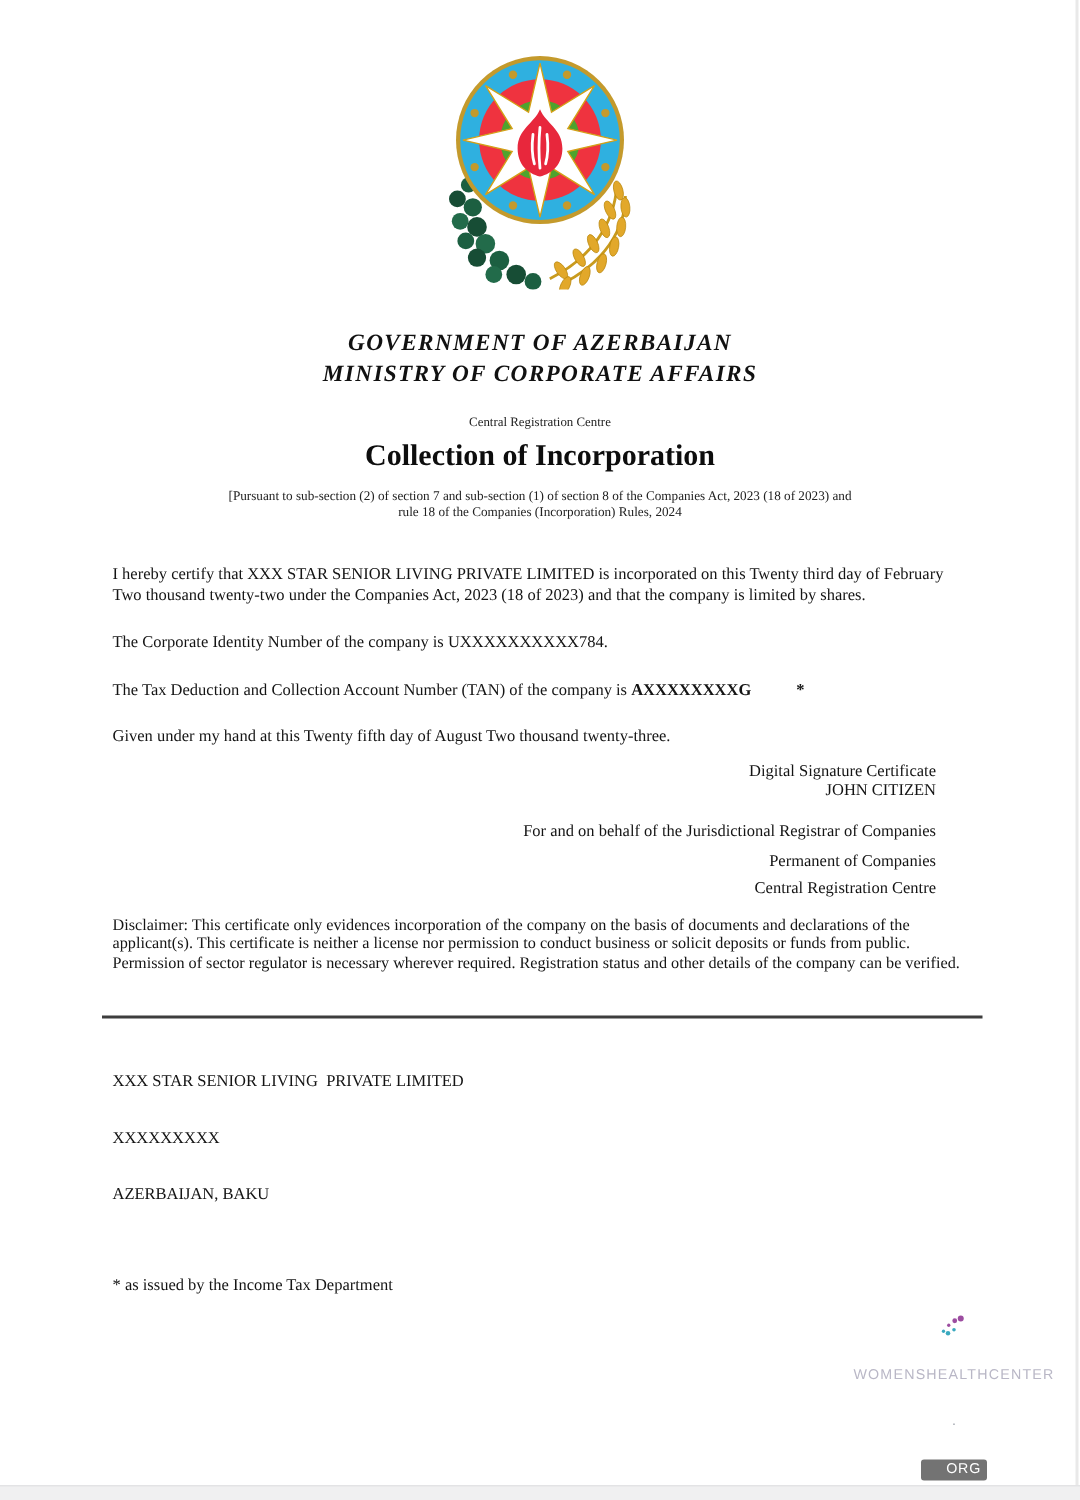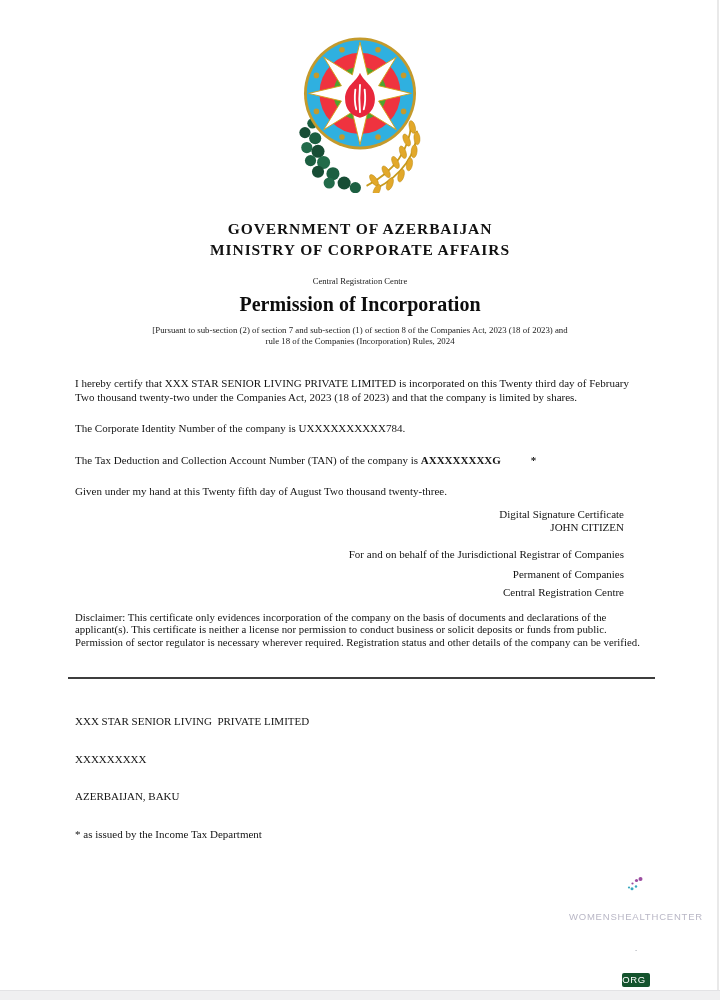--- a/index.html
+++ b/index.html
@@ -19,21 +19,21 @@
   .bottom-strip {
     position:absolute; left:0; bottom:0; width:100%; height:10px;
     background:#f0f0f1; border-top:1px solid #e3e3e5;
   }
   .emblem-wrap { width:140px; margin:33px auto 0 auto; }
   .emblem-wrap svg { display:block; width:140px; height:160px; }
 
   .hdr { text-align:center; }
   .hdr-line {
     font-weight:bold; font-size:15.5px; letter-spacing:0.9px;
-    line-height:21px; color:#111;
+    line-height:21px; color:#111;font-style:italic;
   }
   .hdr-block { margin-top:25px; }
   .centre-line { margin-top:16px; font-size:8.6px; color:#222; }
   .doc-title { margin-top:7px; font-weight:bold; font-size:20px; color:#0d0d0d; }
   .pursuant { margin-top:9px; font-size:8.8px; line-height:10.5px; color:#222; }
 
   .content { padding:0 73px 0 75px; }
   .body-start { margin-top:31px; }
   .para { font-size:11px; line-height:13.5px; color:#141414; }
   .para + .para { margin-top:18px; }
@@ -48,34 +48,34 @@
   .sig-centre { margin-top:4px; }
 
   .disclaimer { margin-top:12px; max-width:567px; font-size:10.8px;
                 line-height:12.4px; color:#141414; }
 
   .divider { margin:29px 0 0 -7px; width:587px; height:2px; background:#3d3d3d; }
 
   .mailing-heading { margin-top:14px; font-size:11px; color:#141414; }
   .mailing-address { margin-top:11px; font-size:11px; line-height:12.5px;
                      color:#141414; white-space:pre-wrap; }
-  .footnote { margin-top:0; font-size:11px; color:#141414; }
+  .footnote { margin-top:23px; font-size:11px; color:#141414; }
 
   .watermark {
     position:absolute; right:17px; bottom:13px;
     display:flex; align-items:center; gap:20px;
     font-family:"Liberation Sans","DejaVu Sans",sans-serif;
     flex-direction:column;
   }
   .wm-logo { width:18px; height:16px; }
   .wm-site { font-size:9.5px; letter-spacing:0.8px; color:#b9b7c6; }
   .wm-dot { font-size:9.5px; color:#a0a4ad; margin:0 1px; }
   .wm-tld {
     font-size:9.5px; letter-spacing:0.6px; color:#ffffff;
-    background:#14532d; padding:1px 4px 2px 0; border-radius:2px;
+    background:#737373; padding:1px 4px 2px 17px; border-radius:2px;
   }
 </style>
 </head>
 <body>
 
 <div class="page">
 
   <div class="emblem-wrap">
     <svg viewBox="0 0 150 170">
 
@@ -136,21 +136,21 @@
           <path d="M80,60 C81,68 81,74 79,81"></path>
         </g>
       </g>
     </svg>
   </div>
 
   <div class="hdr hdr-block">
     <div class="hdr-line">GOVERNMENT OF AZERBAIJAN</div>
     <div class="hdr-line">MINISTRY OF CORPORATE AFFAIRS</div>
     <div class="centre-line">Central Registration Centre</div>
-    <div class="doc-title">Permission of Incorporation</div>
+    <div class="doc-title">Collection of Incorporation</div>
     <div class="pursuant">
       <div>[Pursuant to sub-section (2) of section 7 and sub-section (1) of section 8 of the Companies Act, 2023 (18 of 2023) and</div>
       <div>rule 18 of the Companies (Incorporation) Rules, 2024</div>
     </div>
   </div>
 
   <div class="content">
     <div class="body-start">
       <p class="para">I hereby certify that XXX STAR SENIOR LIVING PRIVATE LIMITED is incorporated on this Twenty third day of February Two thousand twenty-two under the Companies Act, 2023 (18 of 2023) and that the company is limited by shares.</p>
 

